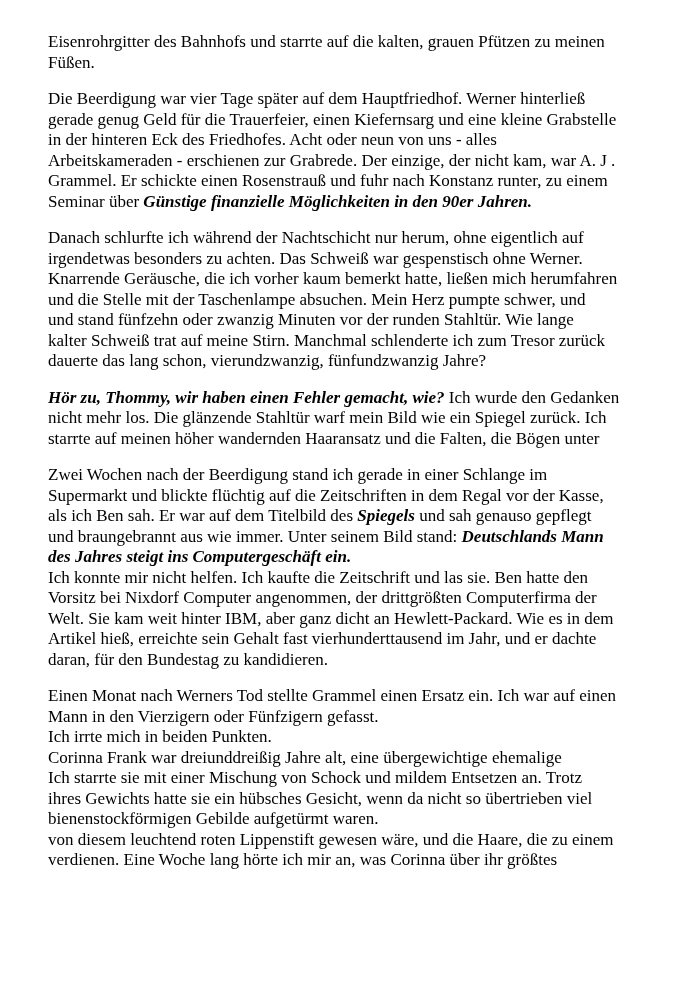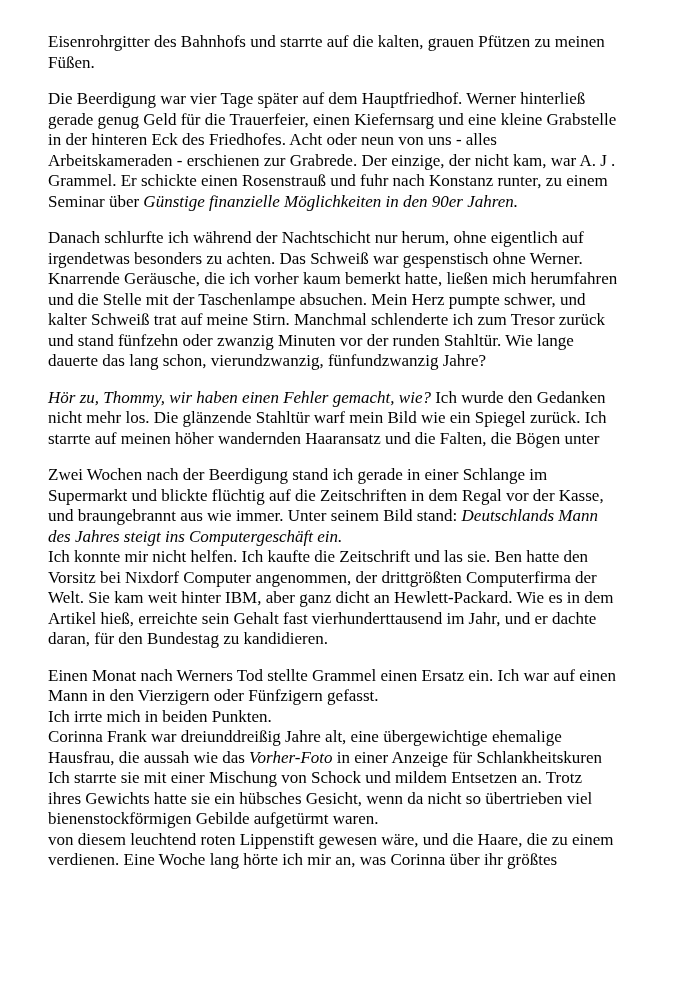--- a/index.html
+++ b/index.html
@@ -27,20 +27,21 @@
   .para {
     margin: 0 0 16px 0;
     padding: 0;
   }
   .line {
     display: block;
     white-space: pre;
   }
   .em {
     font-style: italic;
+    font-weight: bold;
   }
 </style>
 </head>
 <body>
 
 <div class="page">
   <div>
       <p class="para">
         <span class="line"><span>Eisenrohrgitter des Bahnhofs und starrte auf die kalten, grauen Pfützen zu meinen</span></span>
         <span class="line"><span>Füßen.</span></span>
@@ -51,46 +52,46 @@
         <span class="line"><span>in der hinteren Eck des Friedhofes. Acht oder neun von uns - alles</span></span>
         <span class="line"><span>Arbeitskameraden - erschienen zur Grabrede. Der einzige, der nicht kam, war A. J .</span></span>
         <span class="line"><span>Grammel. Er schickte einen Rosenstrauß und fuhr nach Konstanz runter, zu einem</span></span>
         <span class="line"><span>Seminar über </span><span class="em">Günstige finanzielle Möglichkeiten in den 90er Jahren.</span></span>
       </p>
       <p class="para">
         <span class="line"><span>Danach schlurfte ich während der Nachtschicht nur herum, ohne eigentlich auf</span></span>
         <span class="line"><span>irgendetwas besonders zu achten. Das Schweiß war gespenstisch ohne Werner.</span></span>
         <span class="line"><span>Knarrende Geräusche, die ich vorher kaum bemerkt hatte, ließen mich herumfahren</span></span>
         <span class="line"><span>und die Stelle mit der Taschenlampe absuchen. Mein Herz pumpte schwer, und</span></span>
+        <span class="line"><span>und stand fünfzehn oder zwanzig Minuten vor der runden Stahltür. Wie lange</span></span>
         <span class="line"><span>kalter Schweiß trat auf meine Stirn. Manchmal schlenderte ich zum Tresor zurück</span></span>
-        <span class="line"><span>und stand fünfzehn oder zwanzig Minuten vor der runden Stahltür. Wie lange</span></span>
         <span class="line"><span>dauerte das lang schon, vierundzwanzig, fünfundzwanzig Jahre?</span></span>
       </p>
       <p class="para">
         <span class="line"><span class="em">Hör zu, Thommy, wir haben einen Fehler gemacht, wie?</span><span> Ich wurde den Gedanken</span></span>
         <span class="line"><span>nicht mehr los. Die glänzende Stahltür warf mein Bild wie ein Spiegel zurück. Ich</span></span>
         <span class="line"><span>starrte auf meinen höher wandernden Haaransatz und die Falten, die Bögen unter</span></span>
       </p>
       <p class="para">
         <span class="line"><span>Zwei Wochen nach der Beerdigung stand ich gerade in einer Schlange im</span></span>
         <span class="line"><span>Supermarkt und blickte flüchtig auf die Zeitschriften in dem Regal vor der Kasse,</span></span>
+        <span class="line"><span>als ich Ben sah. Er war auf dem Titelbild des </span><span class="em">Spiegels</span><span> und sah genauso gepflegt</span></span>
         <span class="line"><span>und braungebrannt aus wie immer. Unter seinem Bild stand: </span><span class="em">Deutschlands Mann</span></span>
         <span class="line"><span class="em">des Jahres steigt ins Computergeschäft ein.</span></span>
         <span class="line"><span>Ich konnte mir nicht helfen. Ich kaufte die Zeitschrift und las sie. Ben hatte den</span></span>
         <span class="line"><span>Vorsitz bei Nixdorf Computer angenommen, der drittgrößten Computerfirma der</span></span>
         <span class="line"><span>Welt. Sie kam weit hinter IBM, aber ganz dicht an Hewlett-Packard. Wie es in dem</span></span>
         <span class="line"><span>Artikel hieß, erreichte sein Gehalt fast vierhunderttausend im Jahr, und er dachte</span></span>
         <span class="line"><span>daran, für den Bundestag zu kandidieren.</span></span>
       </p>
       <p class="para">
         <span class="line"><span>Einen Monat nach Werners Tod stellte Grammel einen Ersatz ein. Ich war auf einen</span></span>
         <span class="line"><span>Mann in den Vierzigern oder Fünfzigern gefasst.</span></span>
         <span class="line"><span>Ich irrte mich in beiden Punkten.</span></span>
         <span class="line"><span>Corinna Frank war dreiunddreißig Jahre alt, eine übergewichtige ehemalige</span></span>
-        <span class="line"><span>Hausfrau, die aussah wie das </span><span class="em">Vorher-Foto</span><span> in einer Anzeige für Schlankheitskuren</span></span>
         <span class="line"><span>Ich starrte sie mit einer Mischung von Schock und mildem Entsetzen an. Trotz</span></span>
         <span class="line"><span>ihres Gewichts hatte sie ein hübsches Gesicht, wenn da nicht so übertrieben viel</span></span>
         <span class="line"><span>bienenstockförmigen Gebilde aufgetürmt waren.</span></span>
         <span class="line"><span>von diesem leuchtend roten Lippenstift gewesen wäre, und die Haare, die zu einem</span></span>
         <span class="line"><span>verdienen. Eine Woche lang hörte ich mir an, was Corinna über ihr größtes</span></span>
       </p>
     </div>
 </div>
 
 </body></html>

